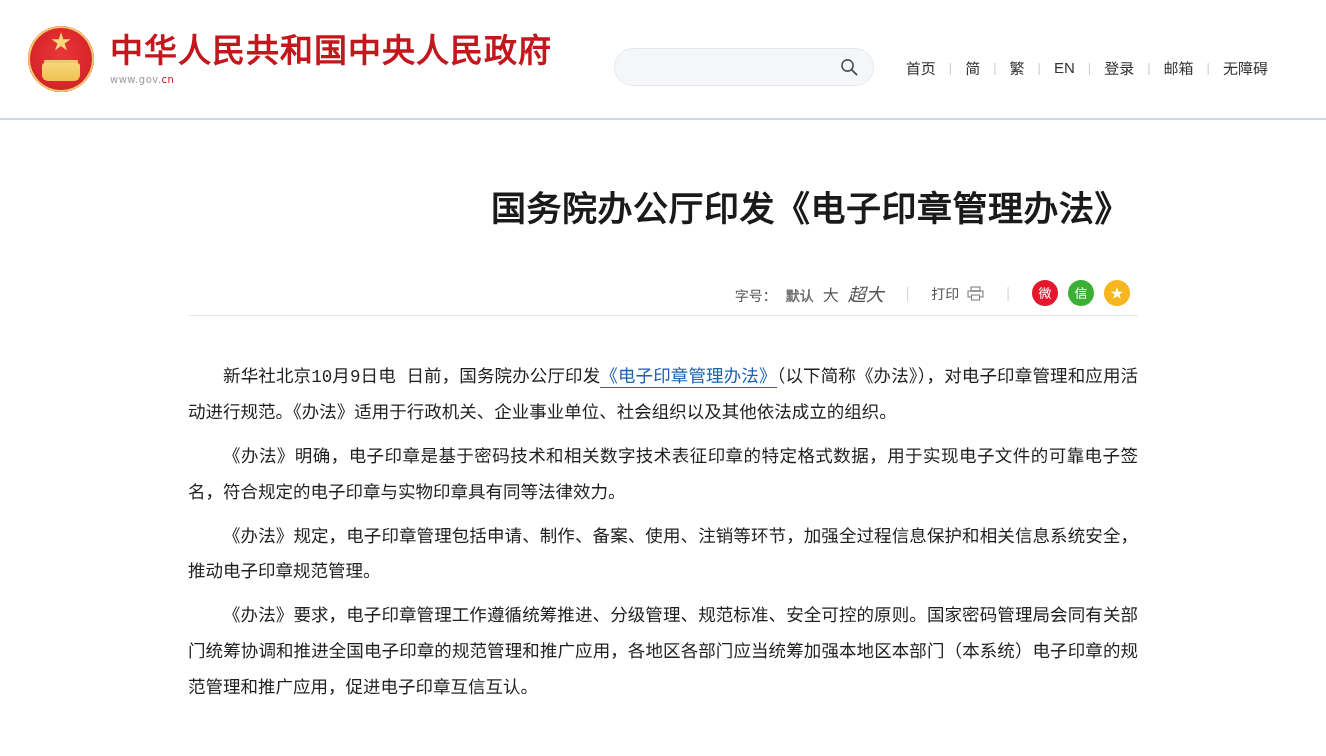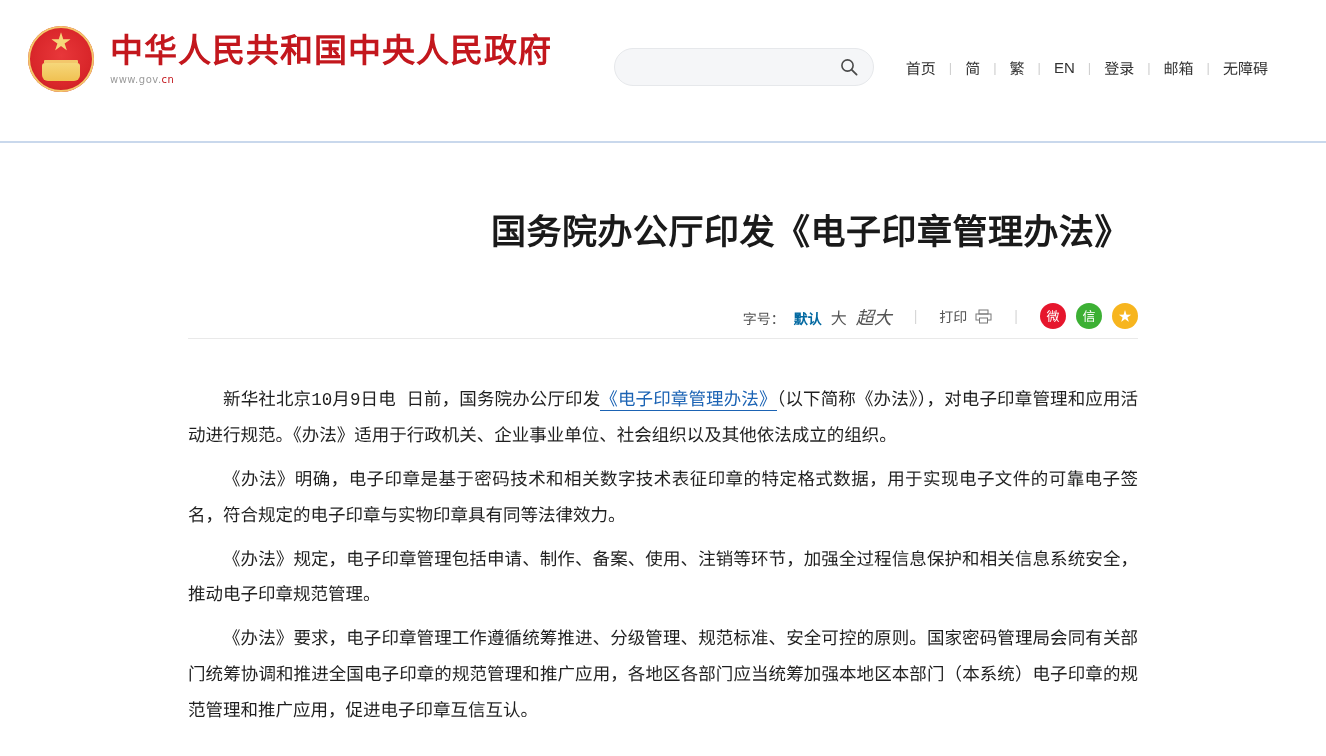--- a/index.html
+++ b/index.html
@@ -9,21 +9,21 @@
     width: 1326px;
     height: 756px;
     background: #ffffff;
     font-family: "Liberation Sans", sans-serif;
     color: #333;
   }
 
   
   .site-header {
     position: relative;
-    height: 143px;
+    height: 120px;
     border-bottom: 2px solid #c9d8ec;
     background: #ffffff;
   }
   .brand {
     position: absolute;
     left: 28px;
     top: 26px;
     display: flex;
     align-items: center;
   }
@@ -153,32 +153,32 @@
     align-items: center;
     font-size: 13px;
     color: #8a8a8a;
     position: relative;
   }
   .meta-left { display: flex; align-items: center; gap: 18px; white-space: nowrap; }
   .meta-left .date { letter-spacing: .3px; }
 
   .meta-right {
     position: absolute;
-    right: 0;
+    right: 8px;
     top: 0;
     height: 40px;
     display: flex;
     align-items: center;
     font-size: 14px;
     color: #555;
   }
   .fontsize-group { display: flex; align-items: baseline; gap: 9px; }
   .fontsize-group .lbl { color: #555; }
   .fs { color: #555; cursor: pointer; }
-  .fs.active { color: #0369a1; font-weight: bold; }
+  .fs.active { color: #737373; font-weight: bold; }
   .fs.mid { font-size: 16px; }
   .fs.big { font-size: 18px; font-style: italic; }
 
   .v-sep { color: #d7d7d7; margin: 0 22px; }
 
   .print-group { display: flex; align-items: center; gap: 8px; }
   .printer-icon { width: 17px; height: 15px; display: inline-block; }
 
   .share-group { display: flex; align-items: center; gap: 10px; }
   .share-btn {

